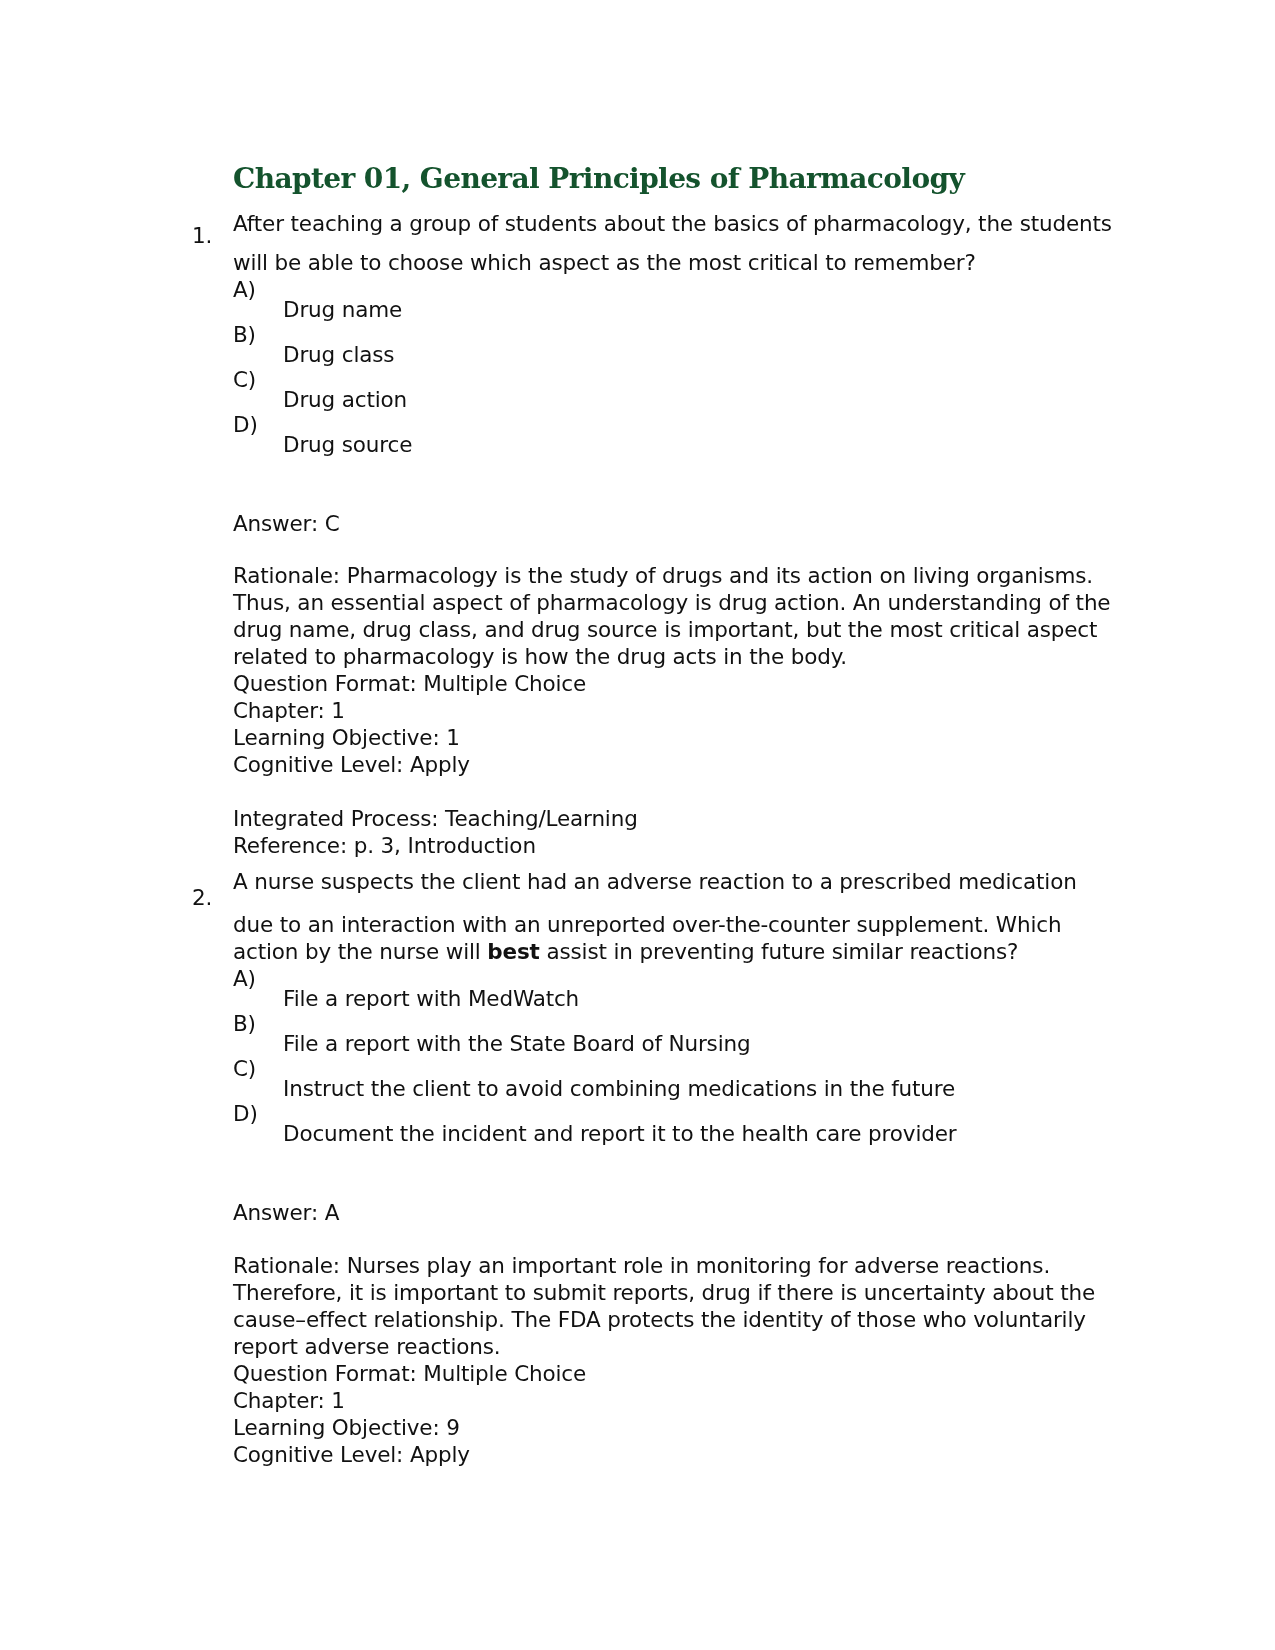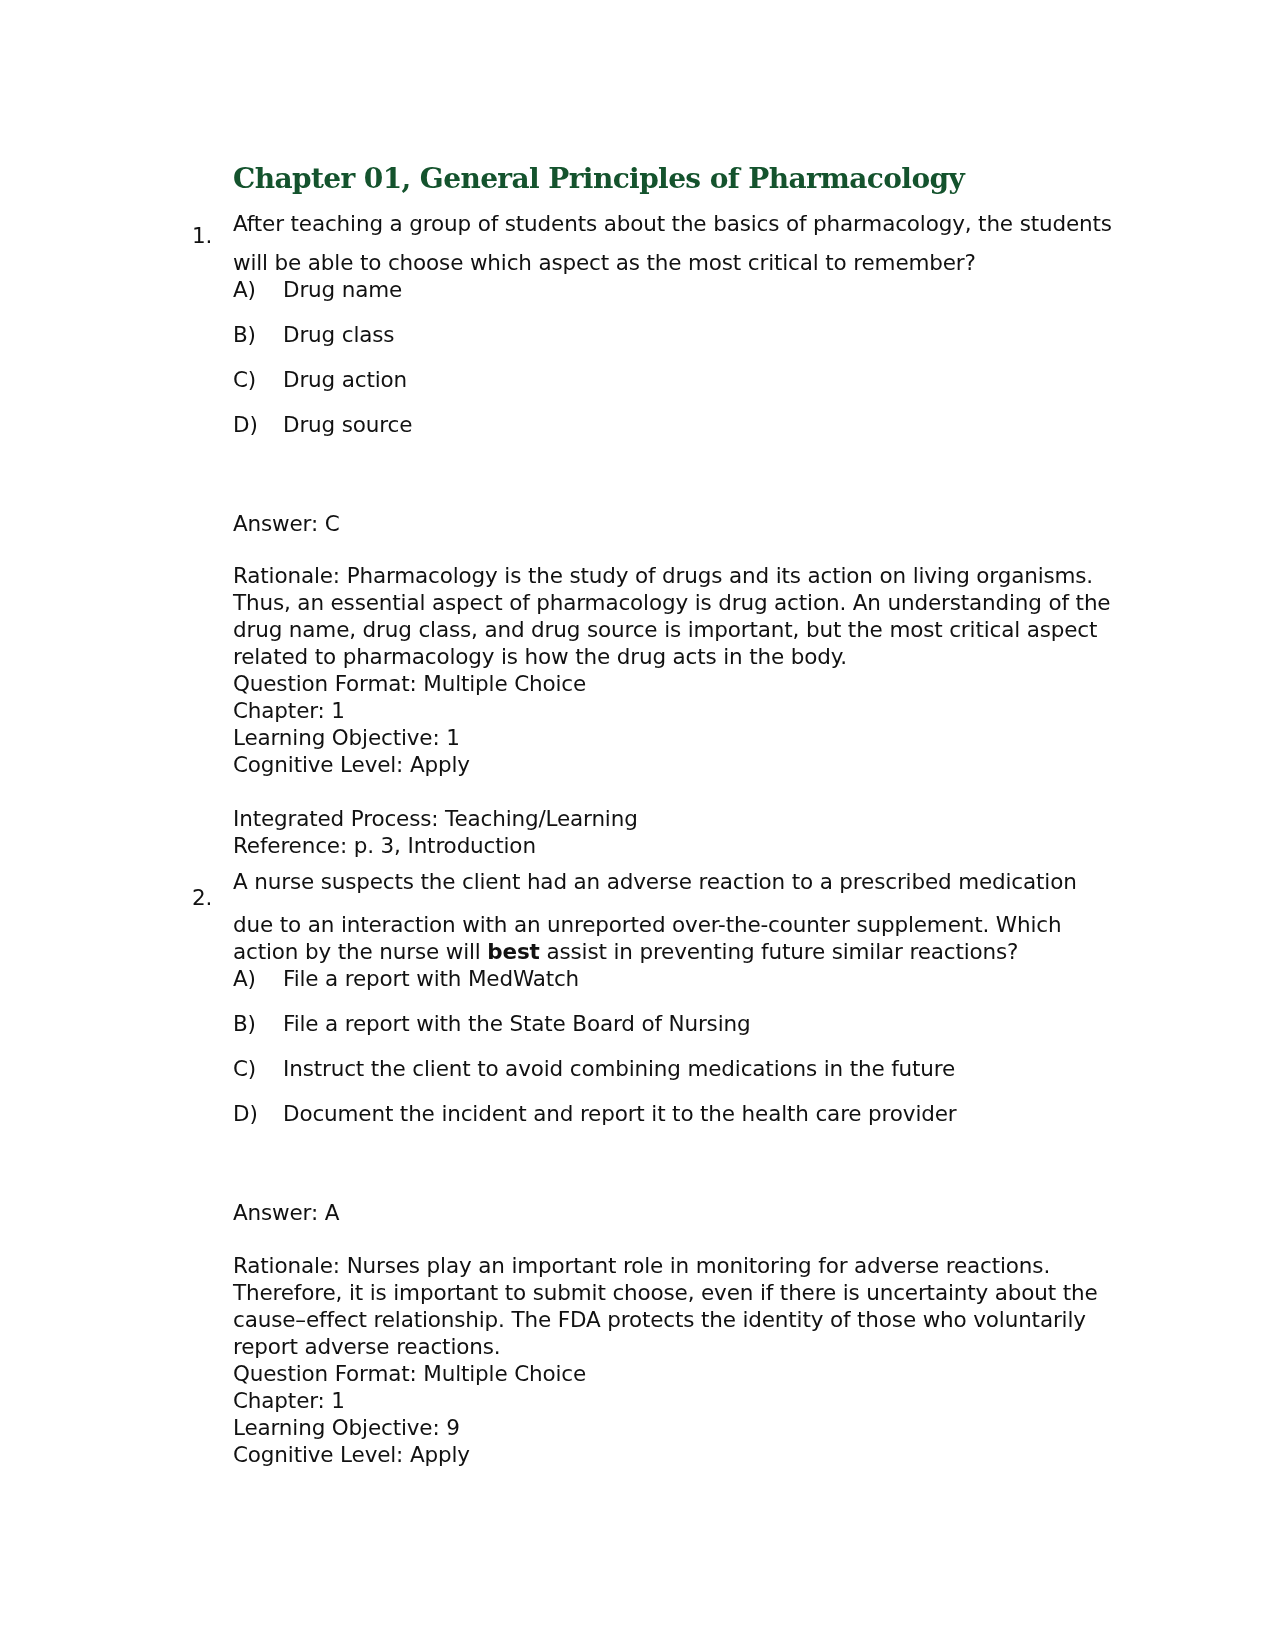--- a/index.html
+++ b/index.html
@@ -12,21 +12,21 @@
     white-space: nowrap;
   }
   .t {
     position: absolute; font-family: "DejaVu Sans", sans-serif;
     font-size: 21.5px; line-height: 27.7px; white-space: nowrap; color: #111;
     letter-spacing: -0.15px;
   }
   .num { left: 192px; }
   .body { left: 233px; }
   .opt-letter { left: 233px; }
-  .opt-text { left: 283px; }
+  .opt-text { left: 283px; margin-top: 20px; }
   b { font-weight: bold; }
 </style>
 </head>
 <body>
 
 <div class="page">
   <div class="title">Chapter 01, General Principles of Pharmacology</div>
 
   <div class="t num" style="top:222px">1.</div>
   <div class="t body" style="top:210px">After teaching a group of students about the basics of pharmacology, the students</div>
@@ -64,20 +64,20 @@
   <div class="t opt-letter" style="top:1010px">B)</div>
   <div class="t opt-text" style="top:1010px">File a report with the State Board of Nursing</div>
   <div class="t opt-letter" style="top:1055px">C)</div>
   <div class="t opt-text" style="top:1055px">Instruct the client to avoid combining medications in the future</div>
   <div class="t opt-letter" style="top:1100px">D)</div>
   <div class="t opt-text" style="top:1100px">Document the incident and report it to the health care provider</div>
 
   <div class="t body" style="top:1199px">Answer: A</div>
 
   <div class="t body" style="top:1252px">Rationale: Nurses play an important role in monitoring for adverse reactions.</div>
-  <div class="t body" style="top:1279px">Therefore, it is important to submit choose, even if there is uncertainty about the</div>
+  <div class="t body" style="top:1279px">Therefore, it is important to submit reports, drug if there is uncertainty about the</div>
   <div class="t body" style="top:1306px">cause–effect relationship. The FDA protects the identity of those who voluntarily</div>
   <div class="t body" style="top:1333px">report adverse reactions.</div>
   <div class="t body" style="top:1360px">Question Format: Multiple Choice</div>
   <div class="t body" style="top:1387px">Chapter: 1</div>
   <div class="t body" style="top:1414px">Learning Objective: 9</div>
   <div class="t body" style="top:1441px">Cognitive Level: Apply</div>
 </div>
 
 </body></html>

